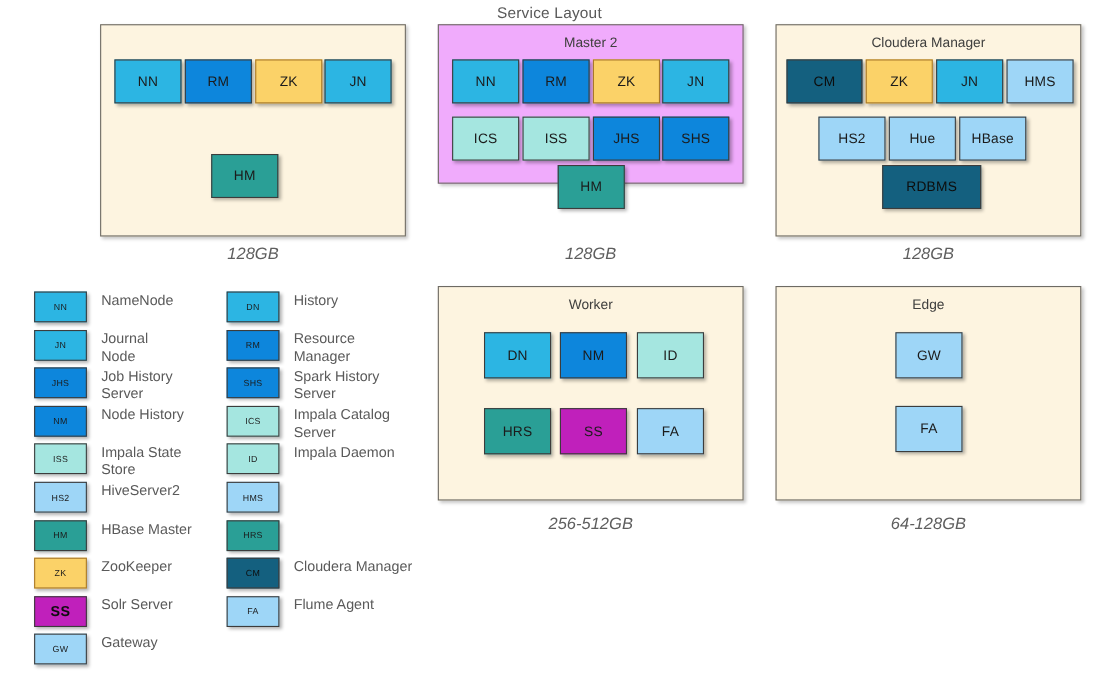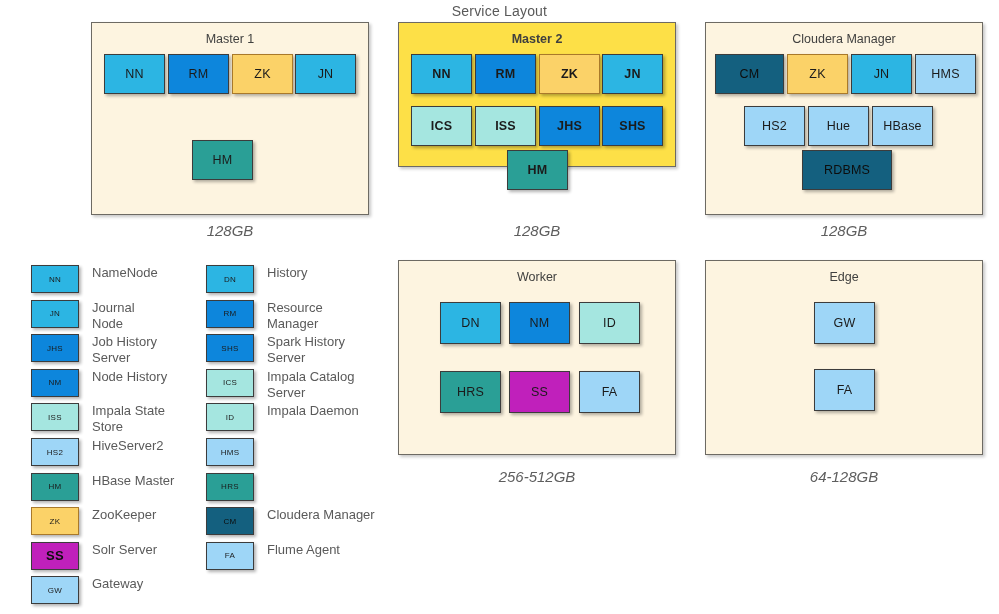--- a/index.html
+++ b/index.html
@@ -112,29 +112,28 @@
 </style>
 </head>
 <body>
 
 <div id="canvas">
 
   <div class="page-title">Service Layout</div>
 
   <div id="panels-root">
       <div class="panel" style="left: 91px; top: 22px; width: 278px; height: 193px; background: rgb(253, 244, 224); border-color: rgb(109, 106, 99);">
-        <div class="panel-title">Master 1</div>
         <div class="svc" style="left: 12px; top: 31px; width: 61px; height: 40px; background: rgb(44, 181, 227);">NN</div>
         <div class="svc" style="left: 76px; top: 31px; width: 61px; height: 40px; background: rgb(13, 134, 220);">RM</div>
         <div class="svc" style="left: 140px; top: 31px; width: 61px; height: 40px; background: rgb(251, 210, 104); border-color: rgb(169, 121, 42);">ZK</div>
         <div class="svc" style="left: 203px; top: 31px; width: 61px; height: 40px; background: rgb(44, 181, 227);">JN</div>
         <div class="svc" style="left: 100px; top: 117px; width: 61px; height: 40px; background: rgb(42, 159, 150);">HM</div>
       </div>
       <div class="mem-label" style="left: 91px; top: 222px; width: 278px;">128GB</div>
-      <div class="panel" style="left: 398px; top: 22px; width: 278px; height: 145px; background: #fde047; border-color: rgb(109, 106, 99); font-weight: bold;">
+      <div class="panel" style="left: 398px; top: 22px; width: 278px; height: 145px; background: #f0abfc; border-color: rgb(109, 106, 99);">
         <div class="panel-title">Master 2</div>
         <div class="svc" style="left: 12px; top: 31px; width: 61px; height: 40px; background: rgb(44, 181, 227);">NN</div>
         <div class="svc" style="left: 76px; top: 31px; width: 61px; height: 40px; background: rgb(13, 134, 220);">RM</div>
         <div class="svc" style="left: 140px; top: 31px; width: 61px; height: 40px; background: rgb(251, 210, 104); border-color: rgb(169, 121, 42);">ZK</div>
         <div class="svc" style="left: 203px; top: 31px; width: 61px; height: 40px; background: rgb(44, 181, 227);">JN</div>
         <div class="svc" style="left: 12px; top: 83px; width: 61px; height: 40px; background: rgb(165, 230, 224);">ICS</div>
         <div class="svc" style="left: 76px; top: 83px; width: 61px; height: 40px; background: rgb(165, 230, 224);">ISS</div>
         <div class="svc" style="left: 140px; top: 83px; width: 61px; height: 40px; background: rgb(13, 134, 220);">JHS</div>
         <div class="svc" style="left: 203px; top: 83px; width: 61px; height: 40px; background: rgb(13, 134, 220);">SHS</div>
         <div class="svc" style="left: 108px; top: 127px; width: 61px; height: 40px; background: rgb(42, 159, 150);">HM</div>

